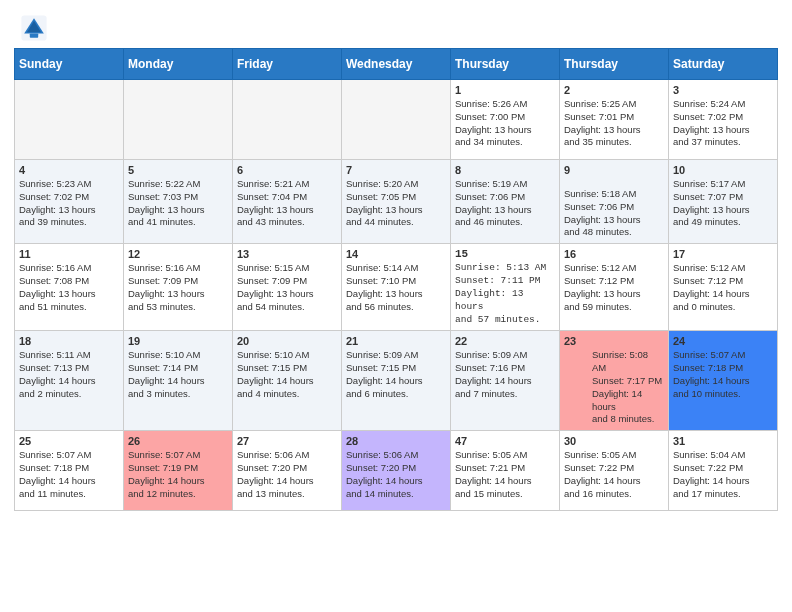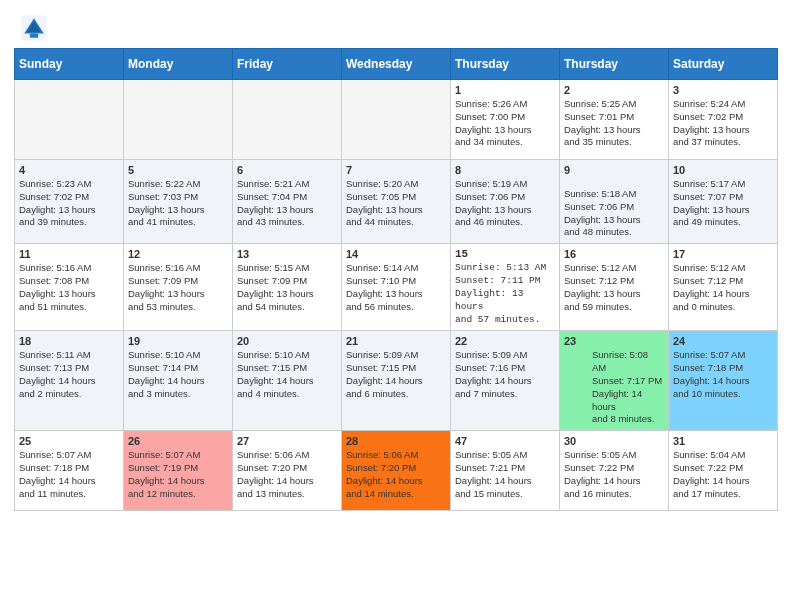--- a/index.html
+++ b/index.html
@@ -297,28 +297,28 @@
 Daylight: 14 hours
 and 6 minutes.</div>
           </td>
           <td style="background: rgb(240, 244, 249);">
             <span class="day-num">22</span>
             <div class="day-info" style="white-space: pre-line;">Sunrise: 5:09 AM
 Sunset: 7:16 PM
 Daylight: 14 hours
 and 7 minutes.</div>
           </td>
-          <td style="background: #86efac;">
+          <td style="background: #fca5a5;">
             <span class="day-num">23</span>
             <div class="day-info" style="white-space: pre-line; margin-left: 28px;">Sunrise: 5:08 AM
 Sunset: 7:17 PM
 Daylight: 14 hours
 and 8 minutes.</div>
           </td>
-          <td style="background: #7dd3fc;">
+          <td style="background: #3b82f6;">
             <span class="day-num">24</span>
             <div class="day-info" style="white-space: pre-line;">Sunrise: 5:07 AM
 Sunset: 7:18 PM
 Daylight: 14 hours
 and 10 minutes.</div>
           </td>
         </tr>
         <tr>
           <td style="background: rgb(255, 255, 255);">
             <span class="day-num">25</span>
@@ -334,21 +334,21 @@
 Daylight: 14 hours
 and 12 minutes.</div>
           </td>
           <td style="background: rgb(255, 255, 255);">
             <span class="day-num">27</span>
             <div class="day-info" style="white-space: pre-line;">Sunrise: 5:06 AM
 Sunset: 7:20 PM
 Daylight: 14 hours
 and 13 minutes.</div>
           </td>
-          <td style="background: #f97316;">
+          <td style="background: #c4b5fd;">
             <span class="day-num">28</span>
             <div class="day-info" style="white-space: pre-line;">Sunrise: 5:06 AM
 Sunset: 7:20 PM
 Daylight: 14 hours
 and 14 minutes.</div>
           </td>
           <td style="background: rgb(255, 255, 255);">
             <span class="day-num">47</span>
             <div class="day-info" style="white-space: pre-line;">Sunrise: 5:05 AM
 Sunset: 7:21 PM

